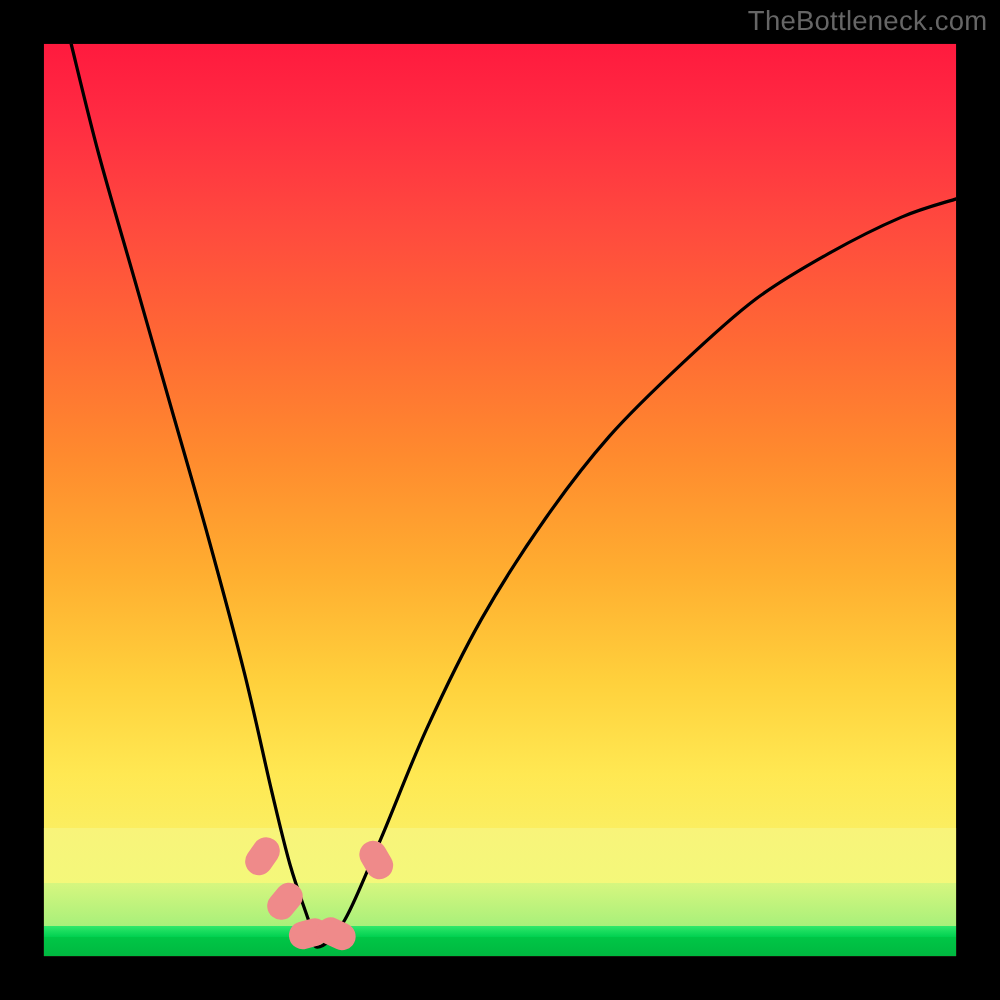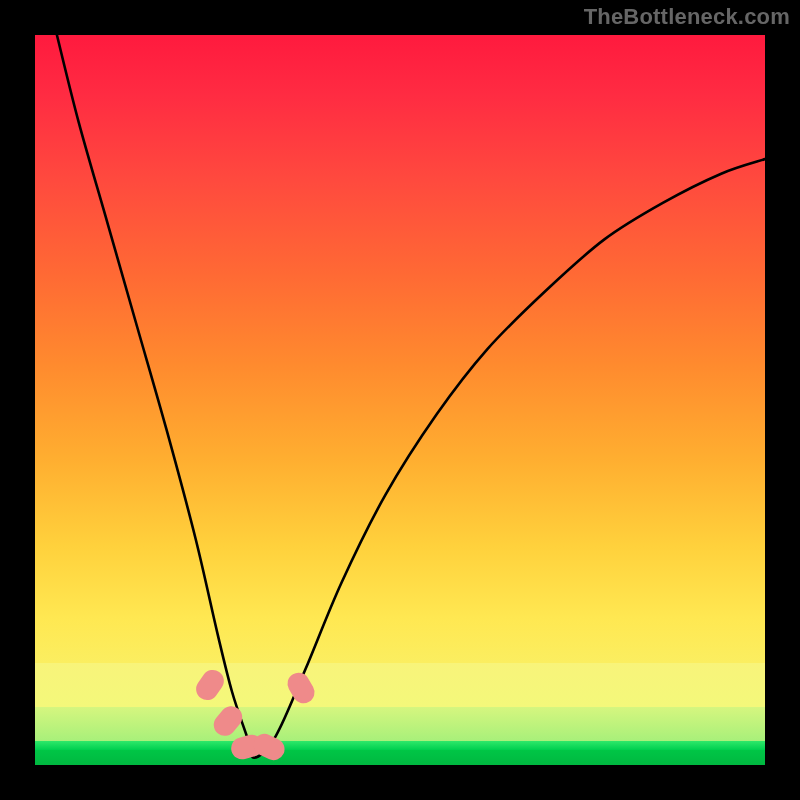--- a/index.html
+++ b/index.html
@@ -16,21 +16,21 @@
     width: 800px;
     height: 800px;
     background: #000;
   }
   .watermark {
     position: absolute;
     top: 4px;
     right: 10px;
     color: #666;
     font-size: 22px;
-    font-weight: 700;
+    font-weight: 400;
     letter-spacing: 0.2px;
     z-index: 10;
   }
   .plot {
     position: absolute;
     left: 35px;
     top: 35px;
     width: 730px;
     height: 730px;
     overflow: hidden;

